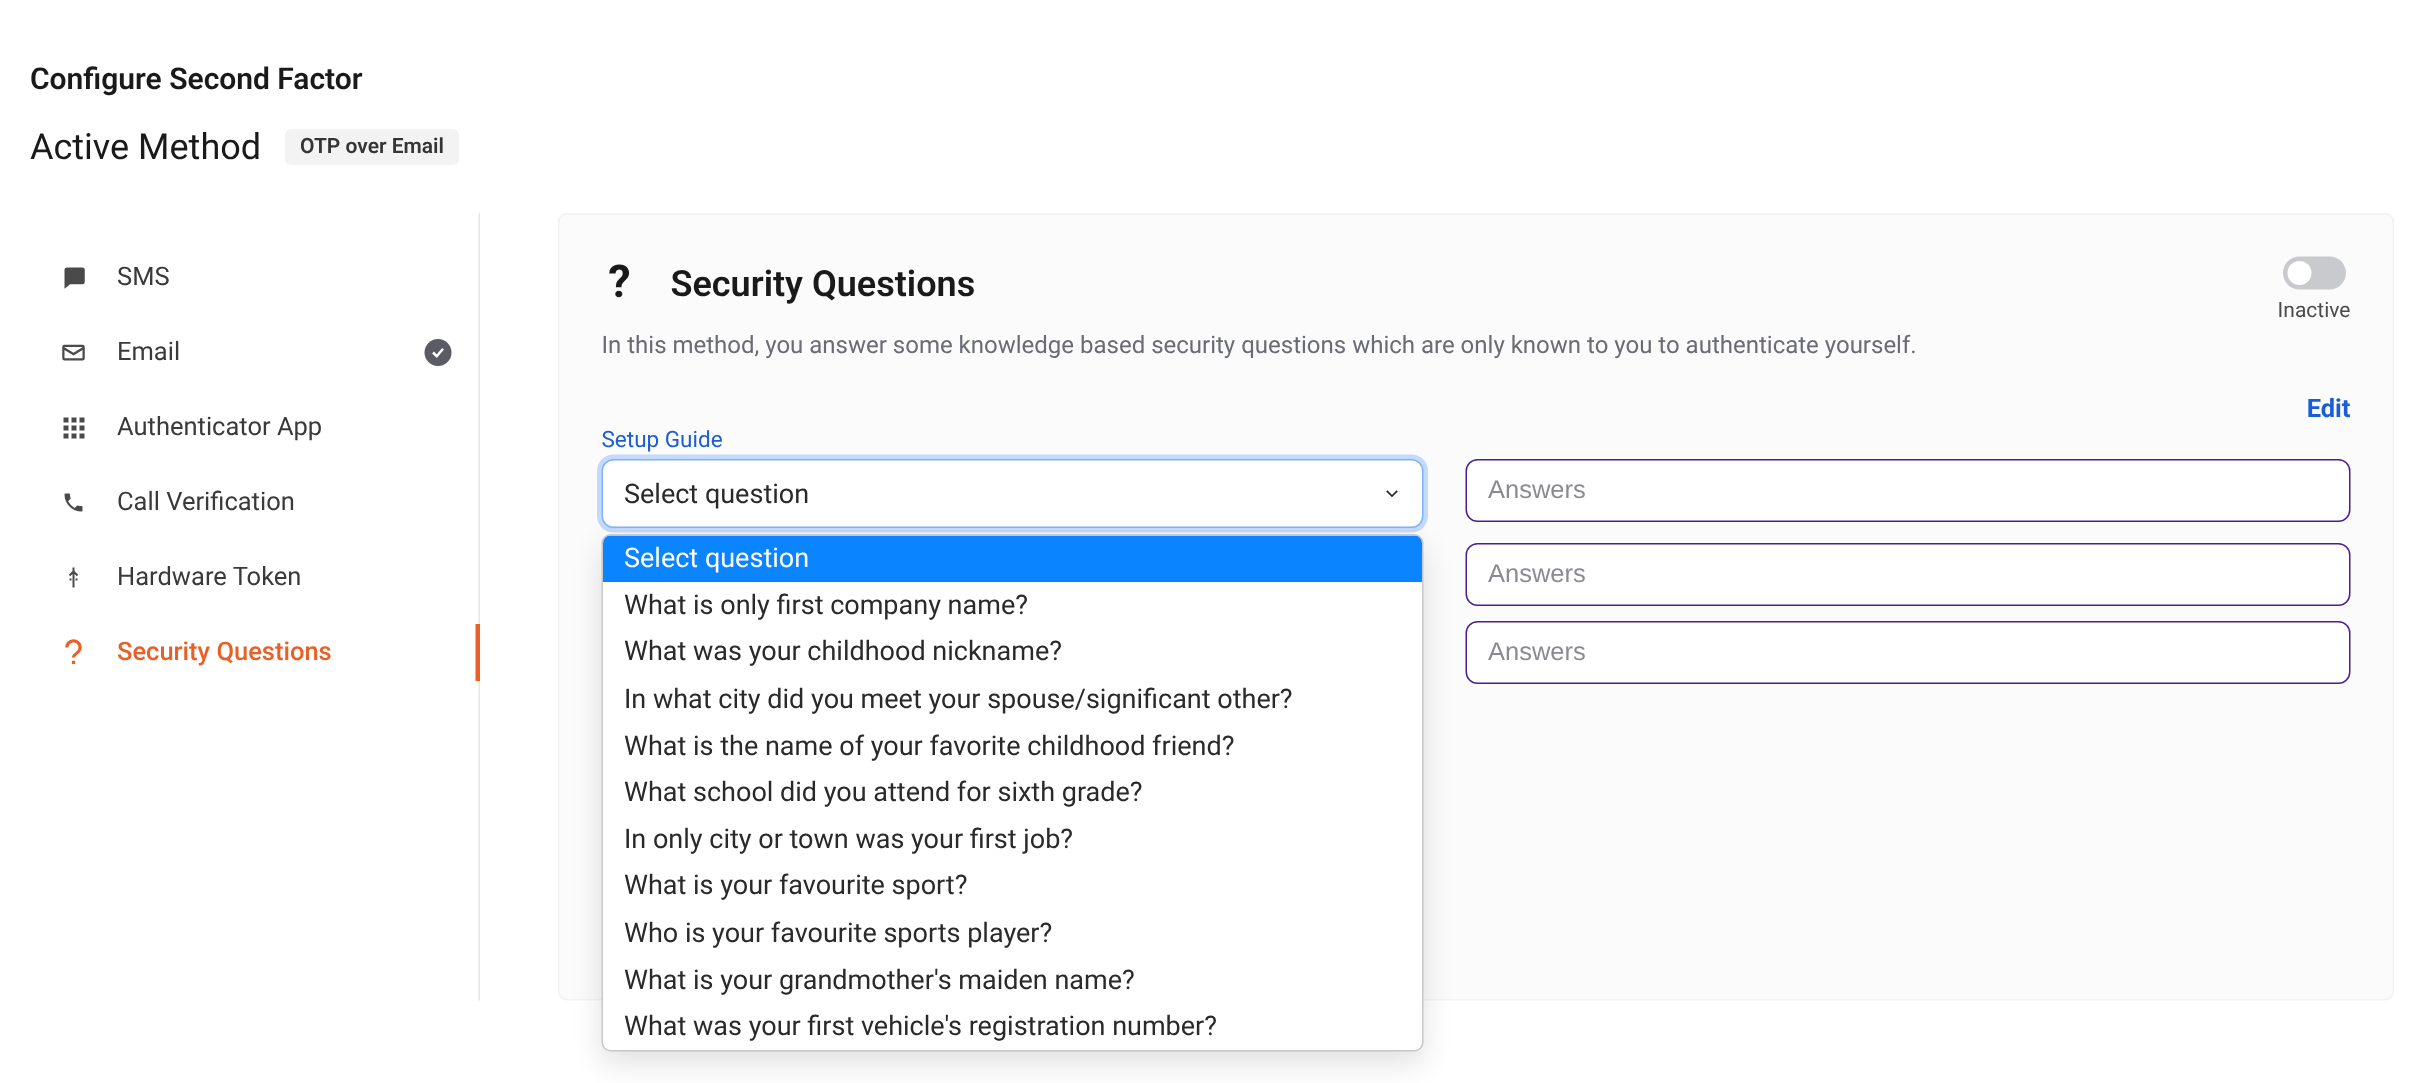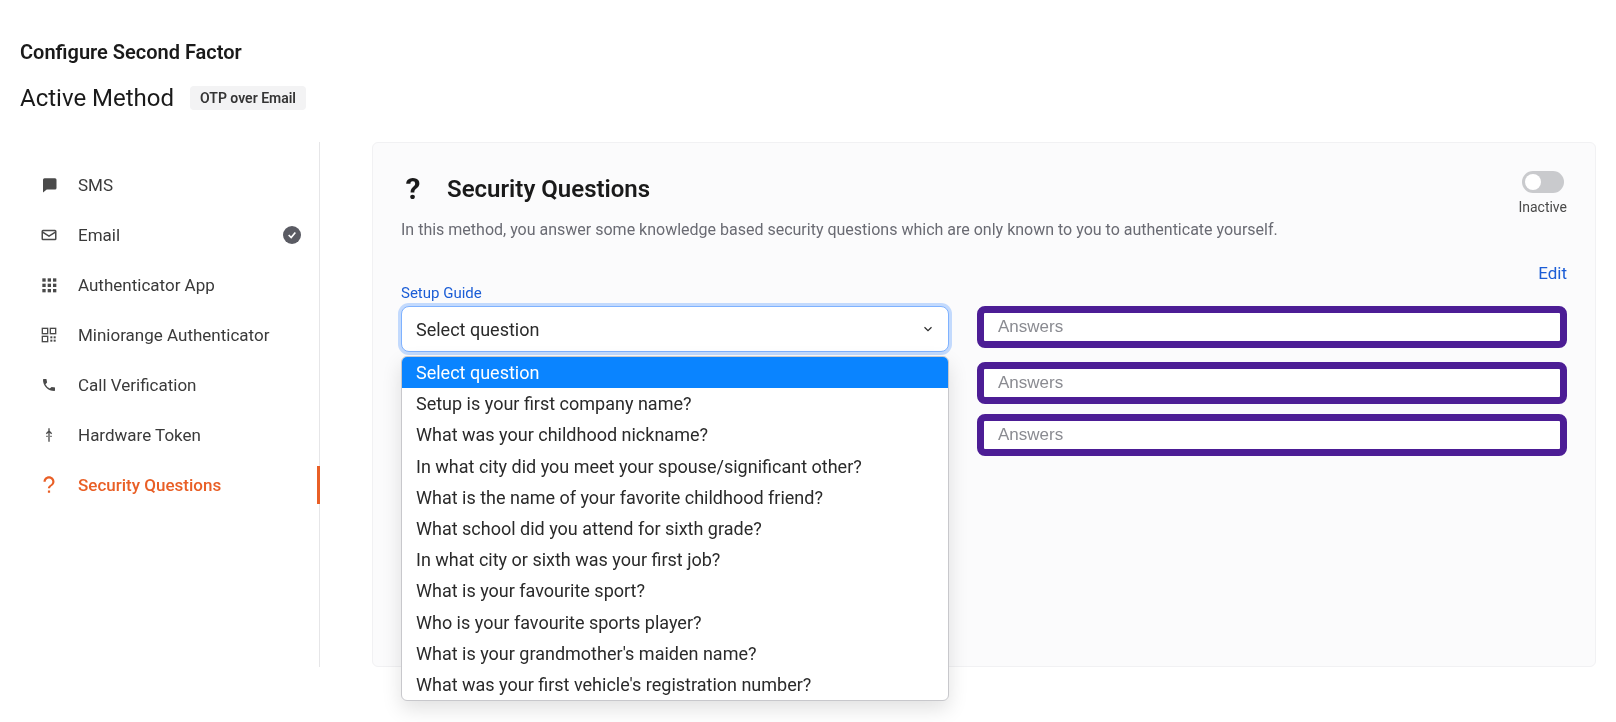--- a/index.html
+++ b/index.html
@@ -159,21 +159,21 @@
   width: 16px; height: 16px;
   border-radius: 50%;
   background: #fff;
 }
 .toggle-label {
   font-size: 14px;
   color: #4a4a4a;
 }
 .edit-link {
   color: #1b5dd6;
-  font-weight: 400;
+  font-weight: 700;
   font-size: 17px;
   cursor: pointer;
 }
 .setup-guide {
   margin-top: 12px;
   color: #1b5dd6;
   font-size: 15px;
   cursor: pointer;
 }
 .form-rows {
@@ -212,21 +212,21 @@
   position: absolute;
   right: 14px;
   top: 50%;
   transform: translateY(-50%);
   pointer-events: none;
   color: #2a2a2a;
 }
 .answer-input {
   flex: 1;
   height: 42px;
-  border: 7px solid #4c1d95;
+  border: 1px solid #4c1d95;
   border-radius: 8px;
   background: #fff;
   padding: 0 14px;
   font-size: 17px;
   color: #2a2a2a;
 }
 .answer-input::placeholder { color: #8a8b91; }
 .dropdown {
   position: absolute;
   left: 0;
@@ -300,34 +300,20 @@
               <rect x="10" y="10" width="5" height="5"></rect>
               <rect x="18" y="10" width="5" height="5"></rect>
               <rect x="2" y="18" width="5" height="5"></rect>
               <rect x="10" y="18" width="5" height="5"></rect>
               <rect x="18" y="18" width="5" height="5"></rect>
             </svg>
         </span>
         <span>Authenticator App</span>
       </div>
 
-      <div class="sidebar-item">
-        <span class="icon">
-          <svg width="16" height="16" viewBox="0 0 24 24" fill="currentColor">
-              <rect x="2" y="2" width="8" height="8" fill="none" stroke="currentColor" stroke-width="2"></rect>
-              <rect x="14" y="2" width="8" height="8" fill="none" stroke="currentColor" stroke-width="2"></rect>
-              <rect x="2" y="14" width="8" height="8" fill="none" stroke="currentColor" stroke-width="2"></rect>
-              <rect x="14" y="14" width="3" height="3"></rect>
-              <rect x="19" y="14" width="3" height="3"></rect>
-              <rect x="14" y="19" width="3" height="3"></rect>
-              <rect x="19" y="19" width="3" height="3"></rect>
-            </svg>
-        </span>
-        <span>Miniorange Authenticator</span>
-      </div>
 
       <div class="sidebar-item">
         <span class="icon">
           <svg width="16" height="16" viewBox="0 0 24 24" fill="currentColor">
               <path d="M6.6 10.8a15 15 0 0 0 6.6 6.6l2.2-2.2a1 1 0 0 1 1-.25 11.4 11.4 0 0 0 3.6.58 1 1 0 0 1 1 1V20a1 1 0 0 1-1 1A17 17 0 0 1 3 4a1 1 0 0 1 1-1h3.5a1 1 0 0 1 1 1 11.4 11.4 0 0 0 .58 3.6 1 1 0 0 1-.25 1z"></path>
             </svg>
         </span>
         <span>Call Verification</span>
       </div>
 
@@ -379,26 +365,26 @@
                 <span>Select question</span>
               </div>
               <span class="select-chevron">
                 <svg width="14" height="14" viewBox="0 0 24 24" fill="none" stroke="currentColor" stroke-width="2">
                     <polyline points="6 9 12 15 18 9"></polyline>
                   </svg>
               </span>
 
               <div class="dropdown">
                 <div class="dropdown-item highlighted">Select question</div>
-                <div class="dropdown-item">Setup is your first company name?</div>
+                <div class="dropdown-item">What is only first company name?</div>
                 <div class="dropdown-item">What was your childhood nickname?</div>
                 <div class="dropdown-item">In what city did you meet your spouse/significant other?</div>
                 <div class="dropdown-item">What is the name of your favorite childhood friend?</div>
                 <div class="dropdown-item">What school did you attend for sixth grade?</div>
-                <div class="dropdown-item">In what city or sixth was your first job?</div>
+                <div class="dropdown-item">In only city or town was your first job?</div>
                 <div class="dropdown-item">What is your favourite sport?</div>
                 <div class="dropdown-item">Who is your favourite sports player?</div>
                 <div class="dropdown-item">What is your grandmother's maiden name?</div>
                 <div class="dropdown-item">What was your first vehicle's registration number?</div>
               </div>
             </div>
             <input class="answer-input" placeholder="Answers" style="">
           </div>
 
           <div class="form-row">

